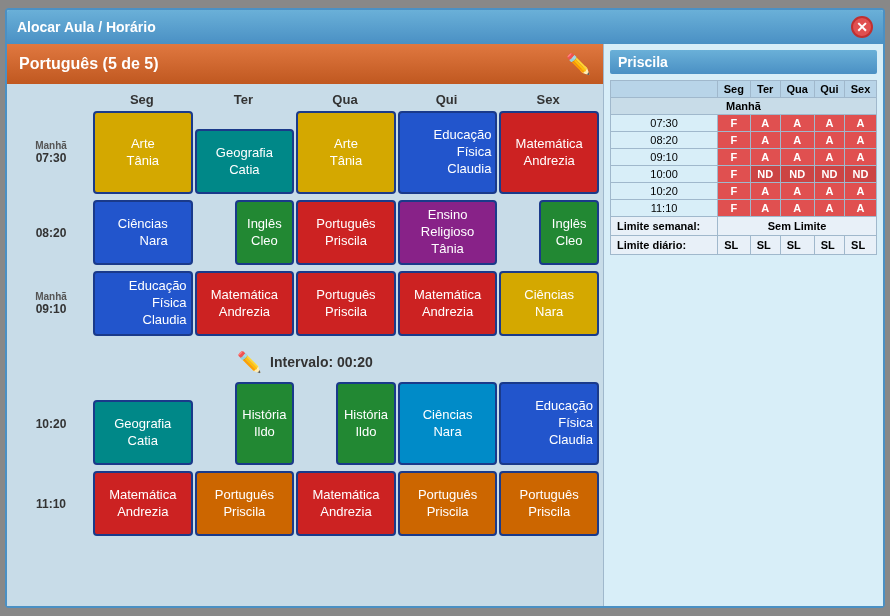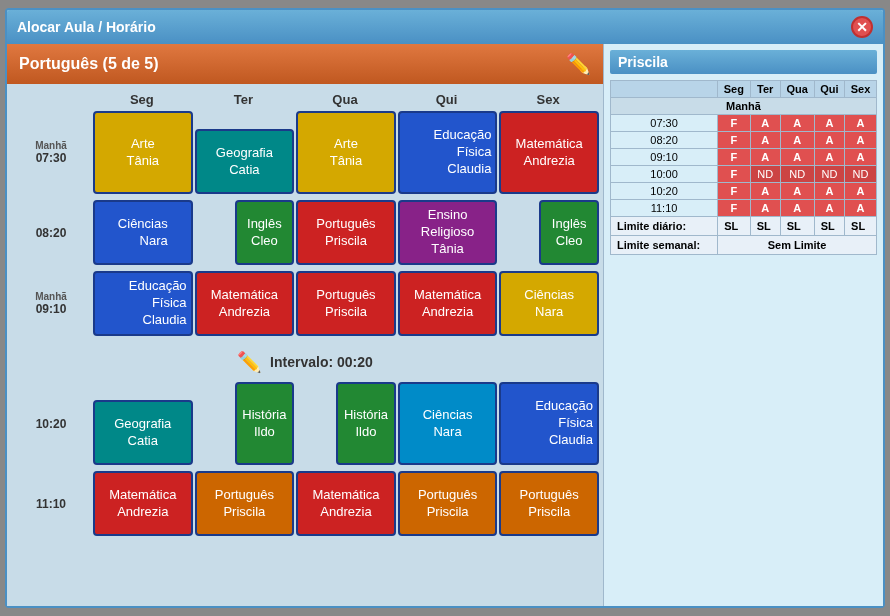--- a/index.html
+++ b/index.html
@@ -160,21 +160,21 @@
       border: 1px solid #a0b8cc;
       text-align: center;
       padding: 2px 4px;
     }
     .right-table th {
       background: #b8d4e8;
       font-weight: bold;
     }
     .cell-F { background: #e05050; color: white; font-weight: bold; }
     .cell-A { background: #e05050; color: white; font-weight: bold; }
-    .cell-ND { background: #cc4444; color: white; font-weight: normal; margin-top: 38px; }
+    .cell-ND { background: #cc4444; color: white; font-weight: bold; margin-top: 38px; }
     .cell-gray { background: #b0b0b0; color: white; }
     .cell-check { background: #e8e8e8; }
     .section-label {
       background: #c8dce8;
       font-weight: bold;
       text-align: center;
     }
     .info-row td {
       background: #e8f0f8;
       font-weight: bold;
@@ -348,28 +348,28 @@
           </tr>
           <tr>
             <td>11:10</td>
             <td class="cell-F">F</td>
             <td class="cell-A">A</td>
             <td class="cell-A">A</td>
             <td class="cell-A">A</td>
             <td class="cell-A">A</td>
           </tr>
           <tr class="info-row">
-            <td>Limite diário:</td>
-            <td class="sl-cell">SL</td>
-            <td class="sl-cell">SL</td>
-            <td class="sl-cell">SL</td>
-            <td class="sl-cell">SL</td>
-            <td class="sl-cell">SL</td>
-          </tr>
-          <tr class="info-row">
             <td>Limite semanal:</td>
             <td colspan="5" class="val sl-cell">Sem Limite</td>
+          </tr>
+          <tr class="info-row">
+            <td>Limite diário:</td>
+            <td class="sl-cell">SL</td>
+            <td class="sl-cell">SL</td>
+            <td class="sl-cell">SL</td>
+            <td class="sl-cell">SL</td>
+            <td class="sl-cell">SL</td>
           </tr>
         </tbody>
       </table>
     </div>
   </div>
 </div>
 
 </body></html>

